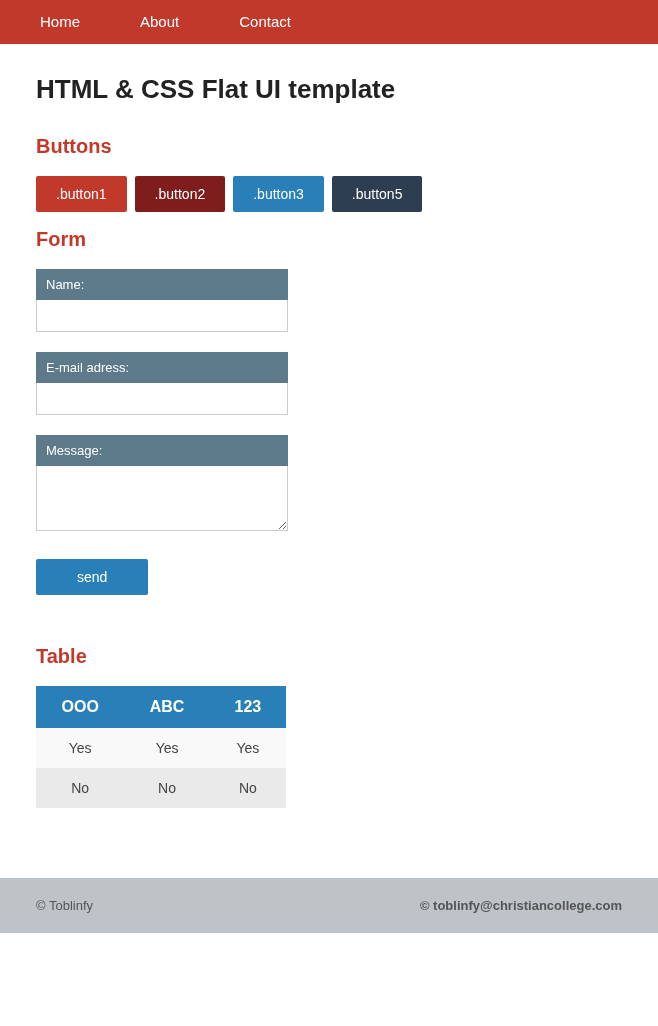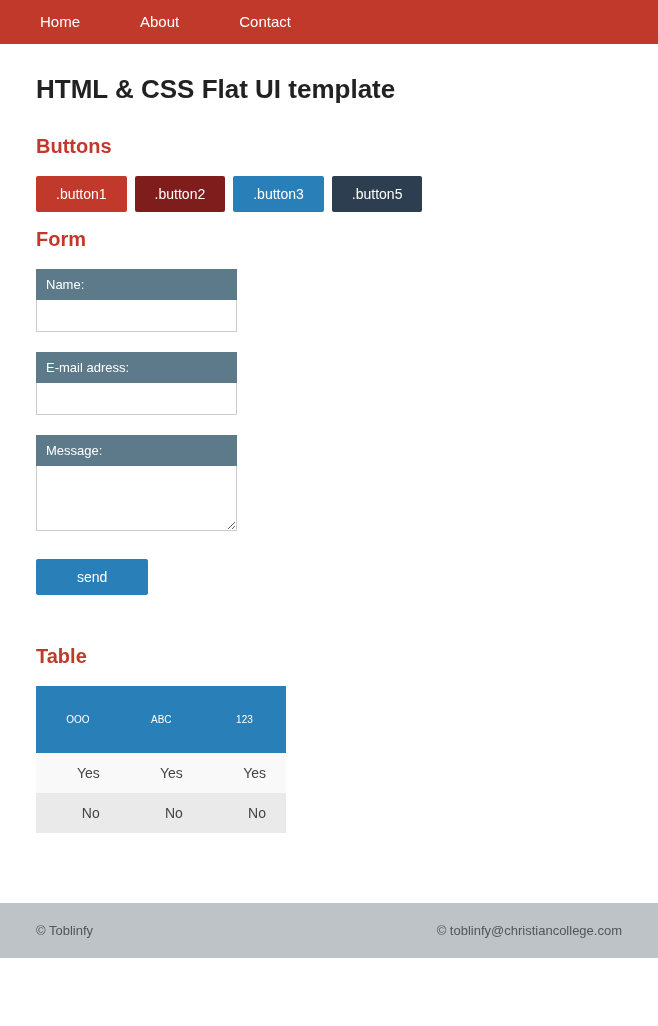--- a/index.html
+++ b/index.html
@@ -81,21 +81,21 @@
     .btn4 { background: #e67e22; }
     .btn5 { background: #2c3e50; }
 
     
     .form-section {
       margin-bottom: 50px;
     }
 
     .form-group {
       margin-bottom: 20px;
-      width: 201px;
+      width: 252px;
     }
 
     .form-label-bar {
       background: #5d7a8a;
       color: #fff;
       padding: 8px 10px;
       font-size: 13px;
       width: 100%;
     }
 
@@ -141,55 +141,56 @@
       border-collapse: collapse;
       width: 250px;
     }
 
     thead tr {
       background: #2980b9;
       color: #fff;
     }
 
     thead th {
-      padding: 28px 20px;
+      padding: 12px 20px;
       text-align: center;
-      font-weight: normal;
-      font-size: 10px;
+      font-weight: bold;
+      font-size: 16px;
     }
 
     tbody tr:nth-child(odd) {
       background: #f9f9f9;
     }
 
     tbody tr:nth-child(even) {
       background: #eaeaea;
     }
 
     tbody td {
       padding: 12px 20px;
-      text-align: right;
+      text-align: center;
       font-size: 14px;
       color: #444;
     }
 
     
     footer {
       background: #bdc3c7;
       padding: 20px 36px;
       display: flex;
       justify-content: space-between;
       align-items: center;
       font-size: 13px;
       color: #555;
     }
 
     footer a {
       color: #555;
       text-decoration: none;
+      font-weight: bold;
     }
   </style>
 </head>
 <body>
 
 <nav>
   <a>Home</a>
   <a>About</a>
   <a>Contact</a>
 </nav>

